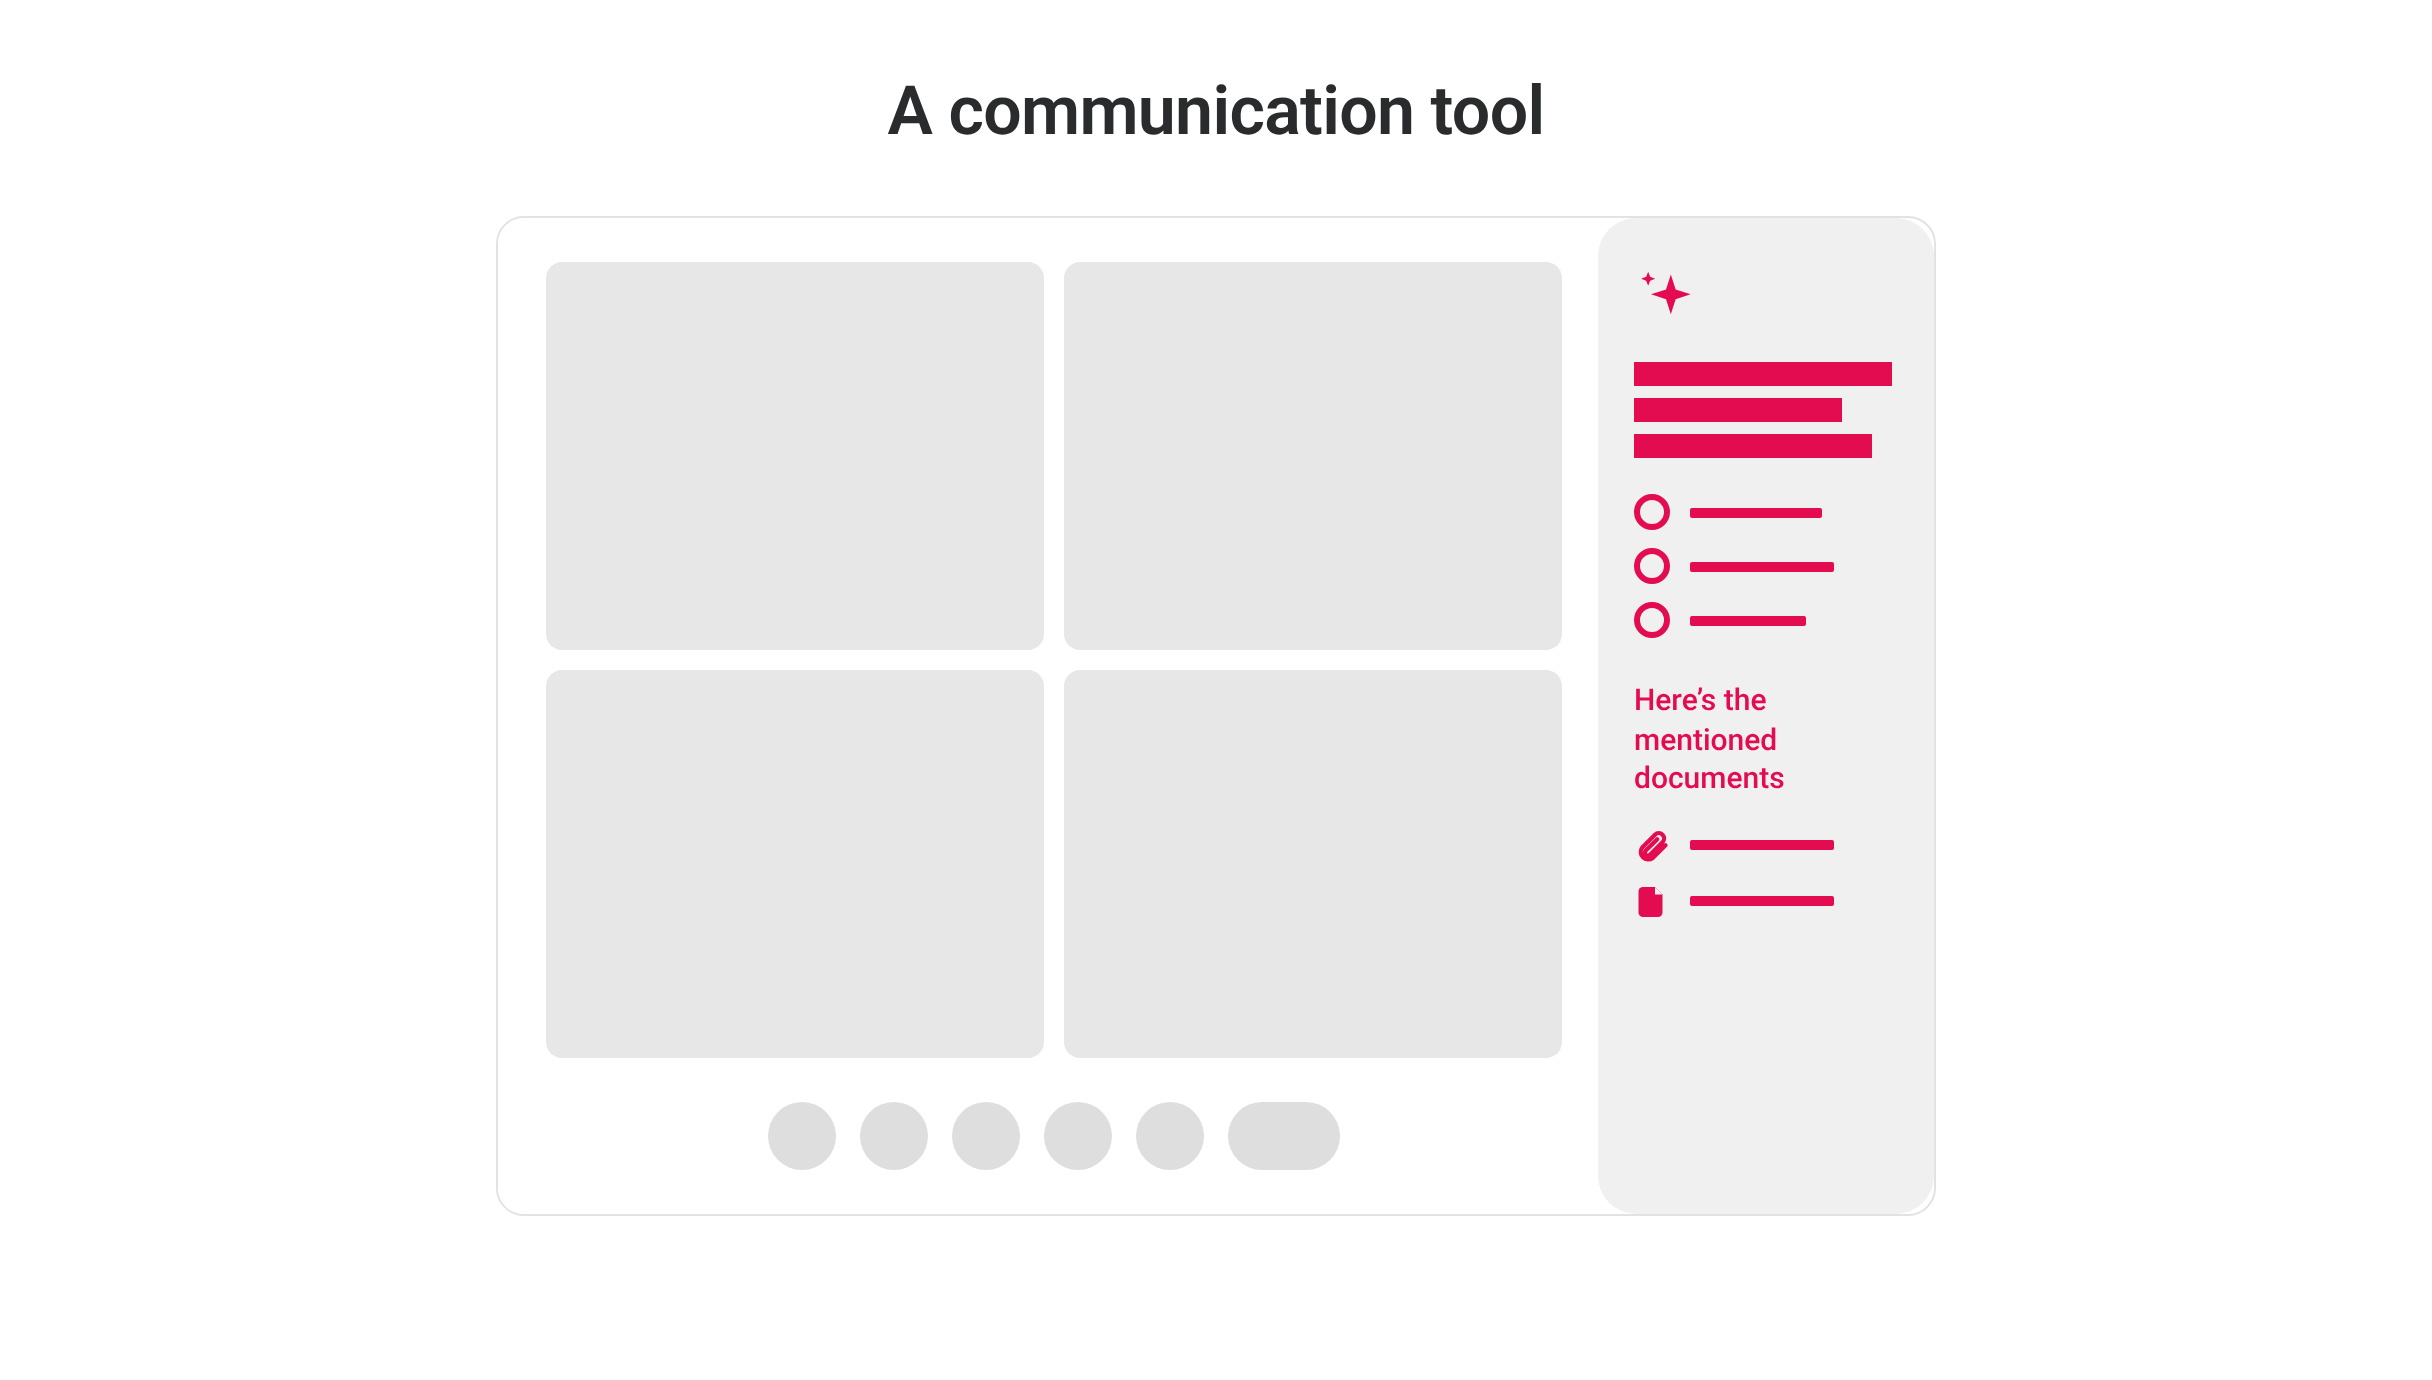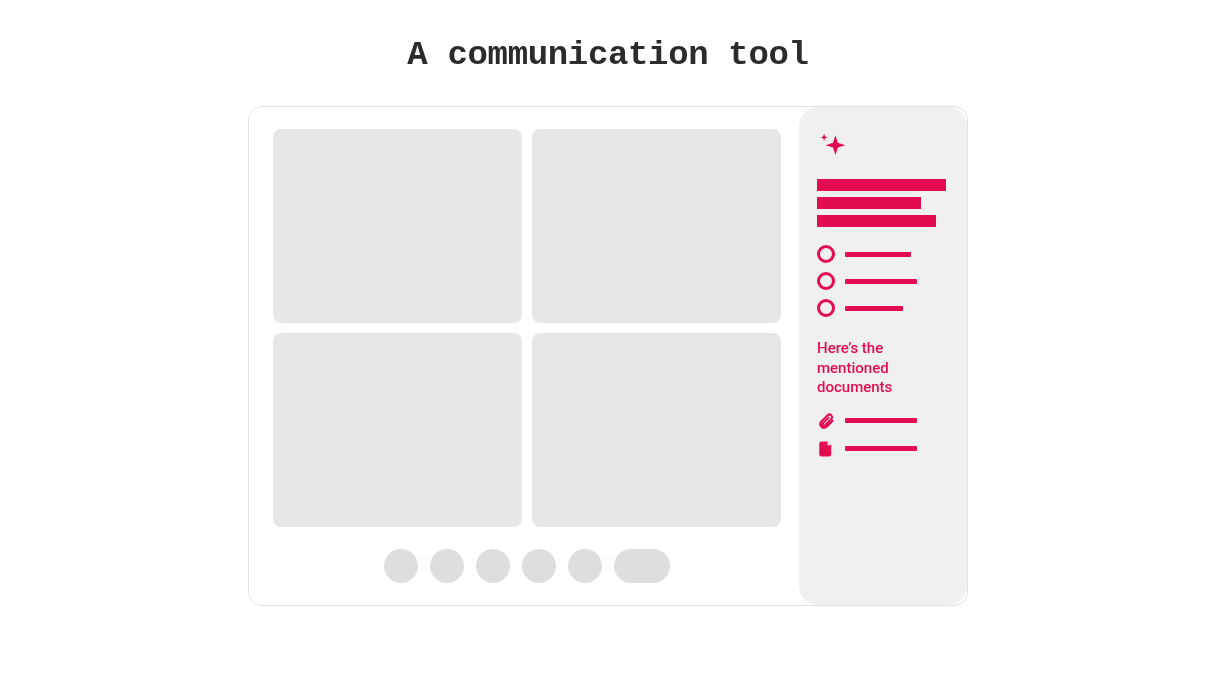--- a/index.html
+++ b/index.html
@@ -16,21 +16,20 @@
       flex-direction: column;
       align-items: center;
       padding-top: 36px;
     }
     .page-title {
       font-size: 34px;
       font-weight: 600;
       color: #2a2b2c;
       margin-bottom: 32px;
       letter-spacing: -0.01em;
-      font-family: Liberation Mono, monospace;
     }
     .app-frame {
       width: 720px;
       height: 500px;
       border: 1px solid #e2e2e2;
       border-radius: 14px;
       display: flex;
       overflow: hidden;
       background: #ffffff;
     }

